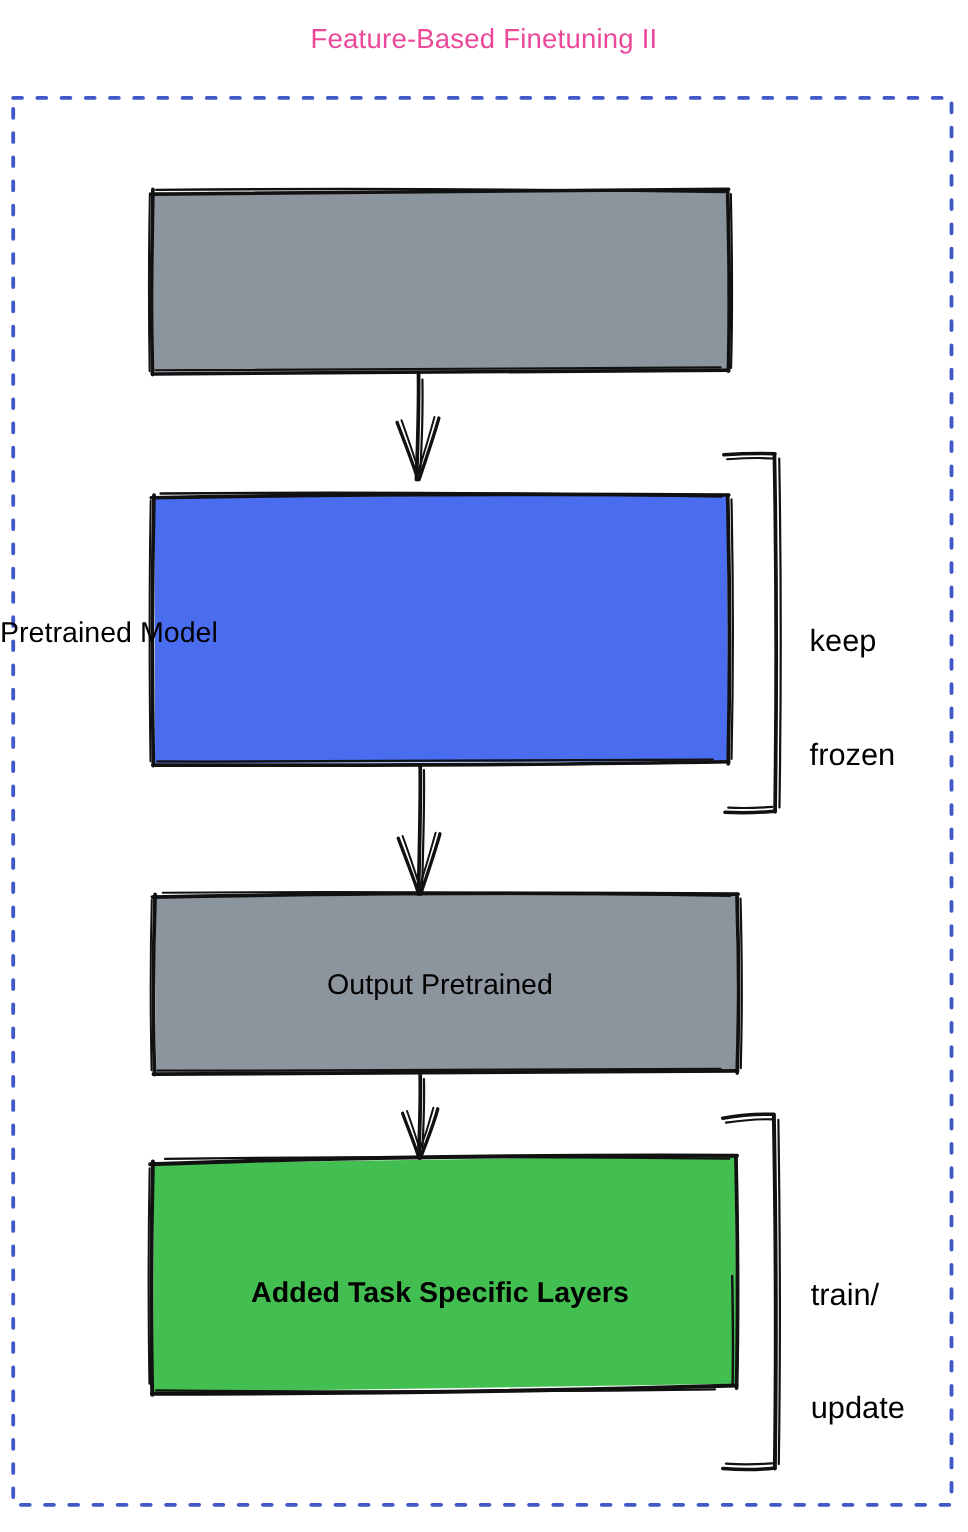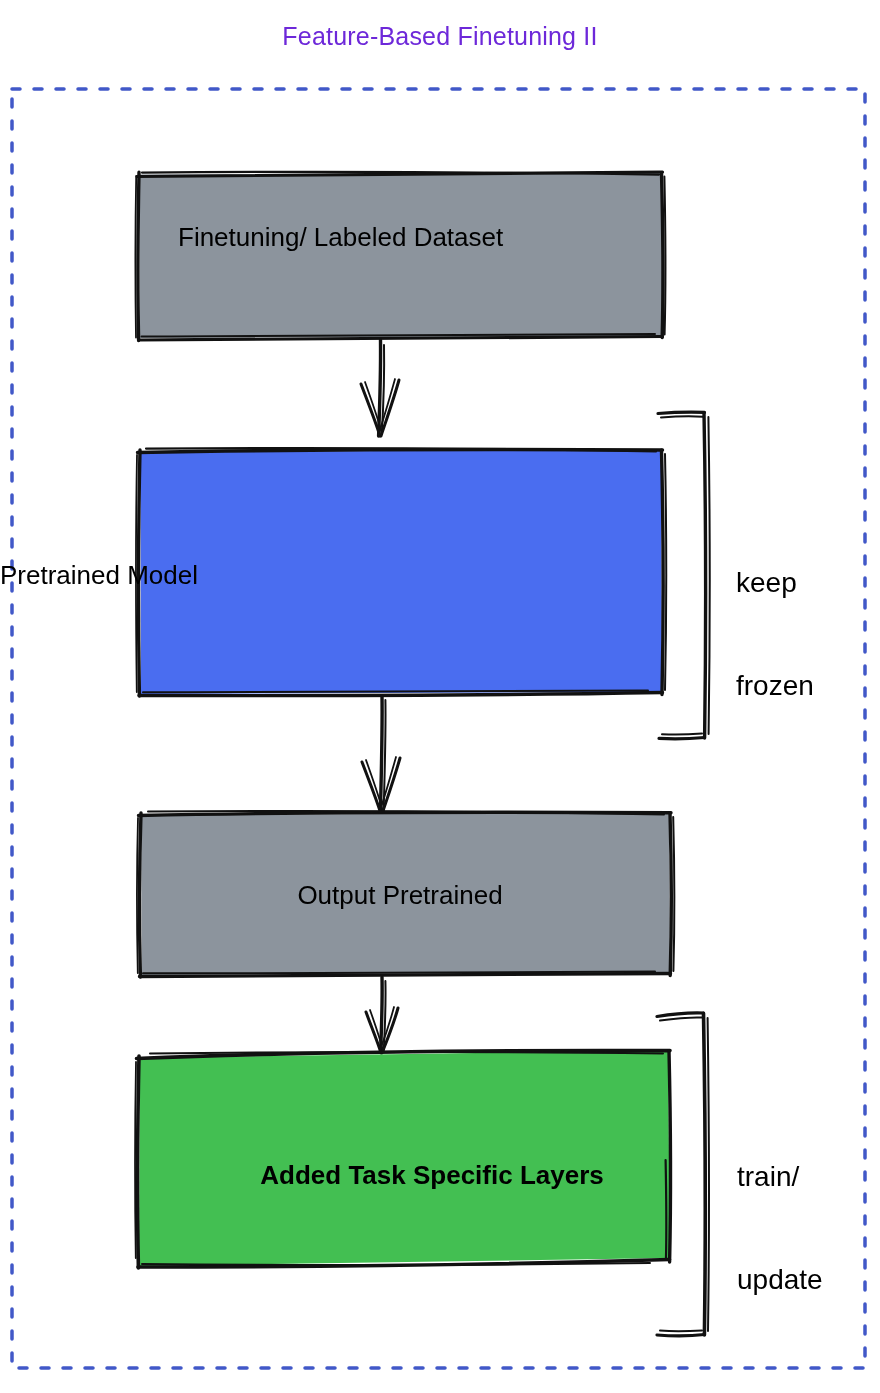--- a/index.html
+++ b/index.html
@@ -24,21 +24,21 @@
     width: 880px;
     height: 1393px;
   }
   .page-title {
     position: absolute;
     left: 0;
     top: 22px;
     width: 880px;
     text-align: center;
     font-size: 25px;
-    color: #6d28d9;
+    color: #ec4899;
     font-family: "Liberation Sans", sans-serif;
     letter-spacing: 0.2px;
   }
   .node-label {
     position: absolute;
     font-family: "Liberation Sans", sans-serif;
     color: #000000;
     font-size: 26px;
     white-space: pre;
   }
@@ -152,27 +152,26 @@
       <path d="M657,1016.5 C672,1014.0 692,1012.6 703.5,1013.0" fill="none" stroke="#111" stroke-width="3.2" stroke-linecap="round"></path>
       <path d="M660,1020.5 C676,1018.4 694,1017.2 702,1017.6" fill="none" stroke="#111" stroke-width="2.0" stroke-linecap="round"></path>
       <path d="M703.5,1013.4 C705.2,1110 705.6,1250 704.4,1335.0" fill="none" stroke="#111" stroke-width="3.6" stroke-linecap="round"></path>
       <path d="M707.6,1018 C709.0,1110 709.2,1250 708.0,1331" fill="none" stroke="#111" stroke-width="2.0" stroke-linecap="round"></path>
       <path d="M704.5,1334.5 C692,1336.0 674,1336.4 657,1335.0" fill="none" stroke="#111" stroke-width="3.2" stroke-linecap="round"></path>
       <path d="M702,1330.4 C690,1331.2 674,1331.6 660,1330.6" fill="none" stroke="#111" stroke-width="2.0" stroke-linecap="round"></path>
     </g>
 
   </svg>
 
-  <div class="node-label" style="left:178px; top:222px;">Finetuning/ Labeled Dataset</div>
 
   <div class="node-label" style="left:0px; top:560px; width:800px; text-align:left;">Pretrained Model</div>
 
   <div class="node-label" style="left:0px; top:880px; width:800px; text-align:center;">Output Pretrained</div>
 
-  <div class="node-label bold" style="left:0px; top:1160px; width:800px; text-align:center;padding-left:32px;">Added Task Specific Layers</div>
+  <div class="node-label bold" style="left:0px; top:1160px; width:800px; text-align:center;">Added Task Specific Layers</div>
 
   <div class="side-label" style="left:737px; top:1092px;">
     <div>train/</div>
     <div>update</div>
   </div>
 
   <div class="side-label" style="left:736px; top:498px;">
     <div>keep</div>
     <div>frozen</div>
   </div>

